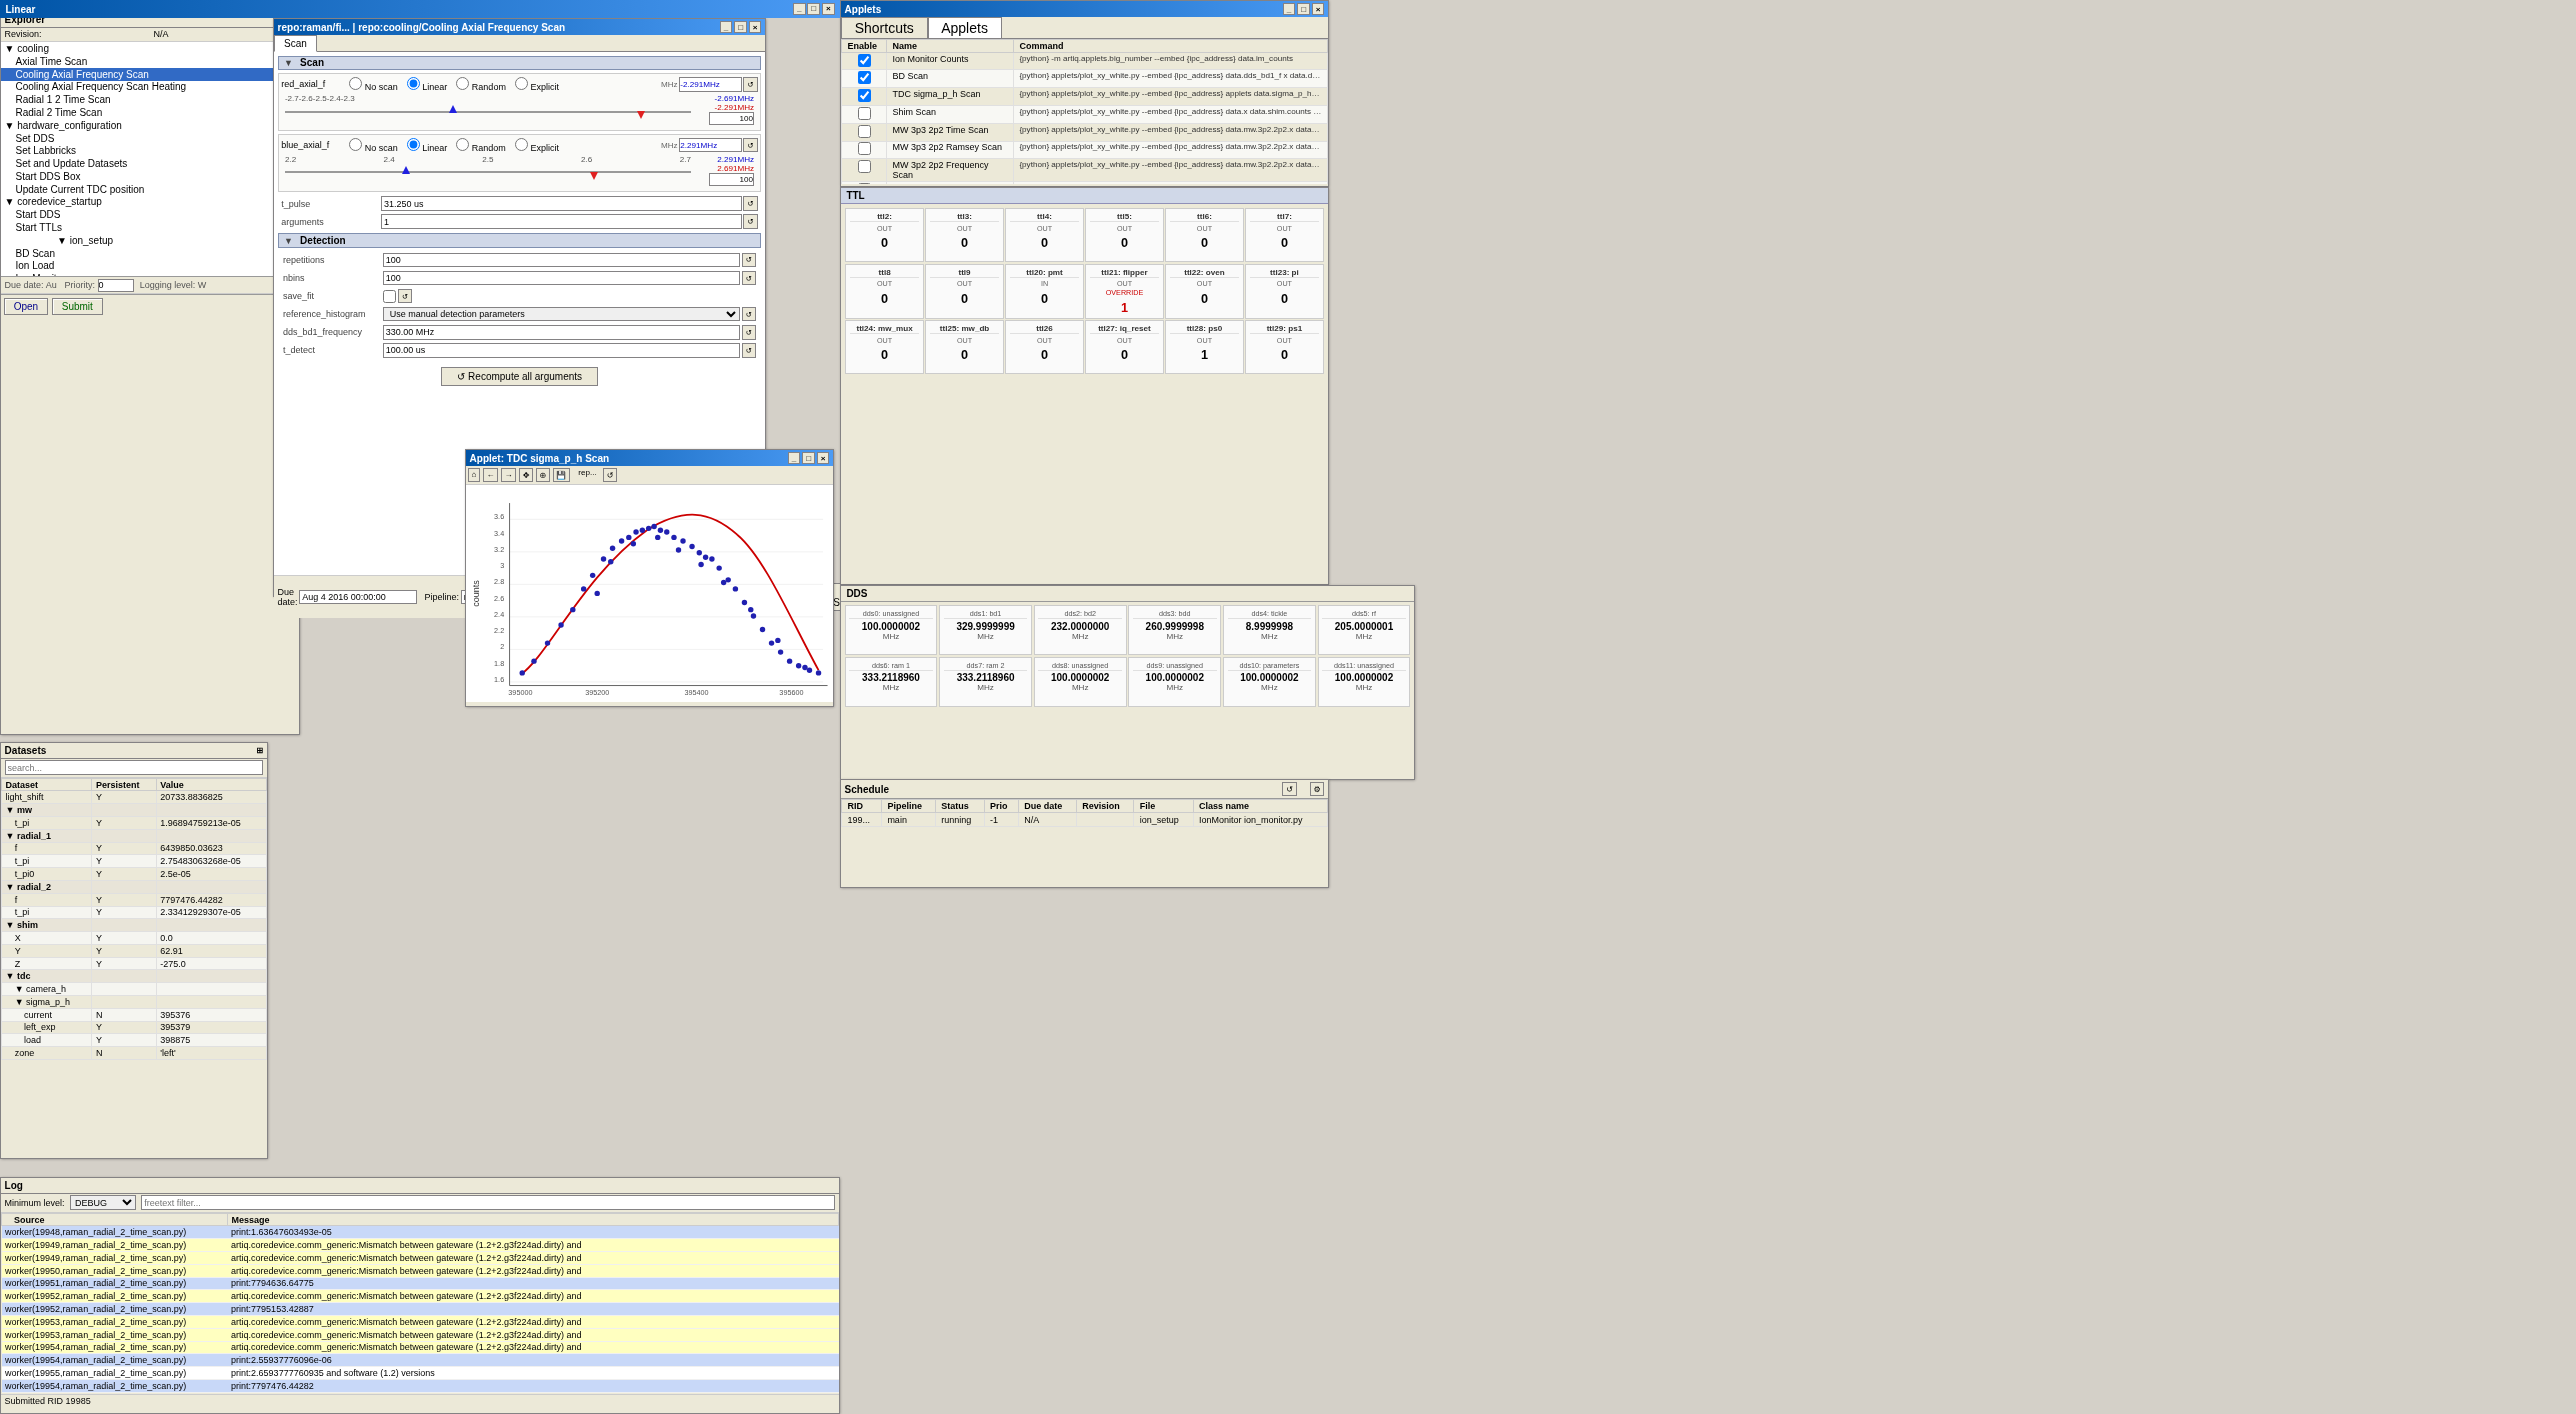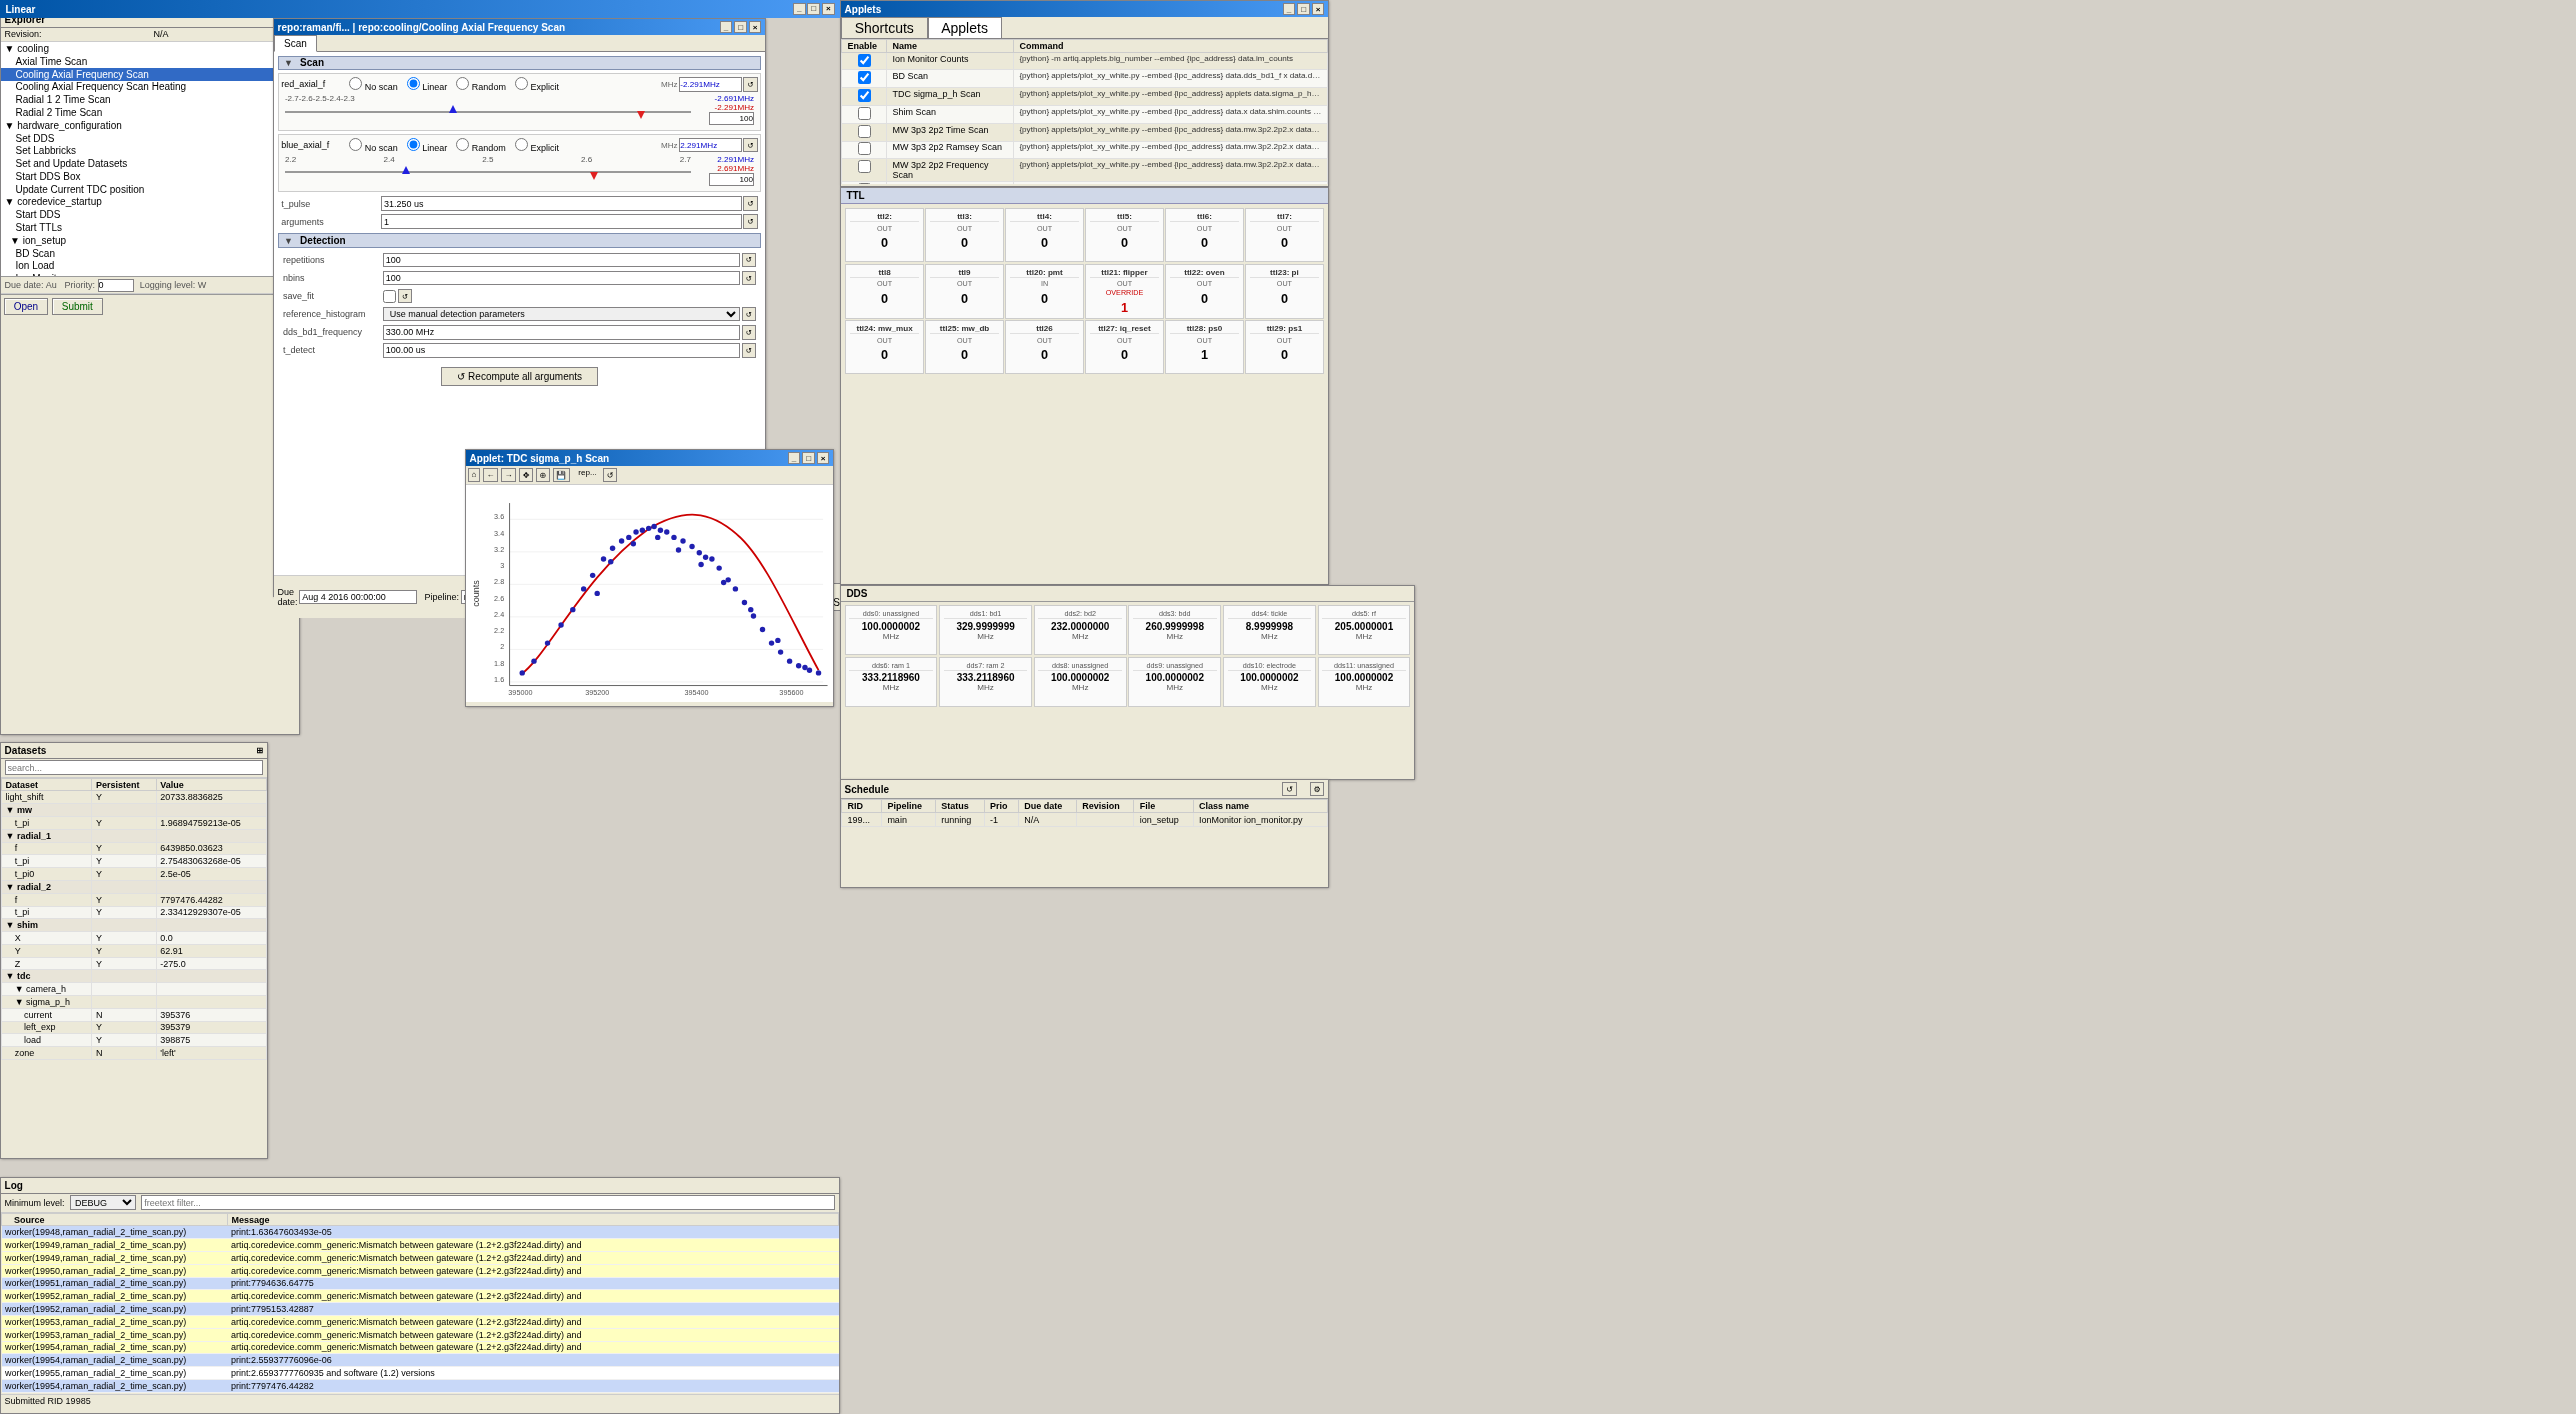--- a/index.html
+++ b/index.html
@@ -418,21 +418,21 @@
       <div class="tree-item" style="padding-left: 14.5px;">Radial 2 Time Scan</div>
       <div class="tree-item" style="padding-left: 3.6px;">▼ hardware_configuration</div>
       <div class="tree-item" style="padding-left: 14.5px;">Set DDS</div>
       <div class="tree-item" style="padding-left: 14.5px;">Set Labbricks</div>
       <div class="tree-item" style="padding-left: 14.5px;">Set and Update Datasets</div>
       <div class="tree-item" style="padding-left: 14.5px;">Start DDS Box</div>
       <div class="tree-item" style="padding-left: 14.5px;">Update Current TDC position</div>
       <div class="tree-item" style="padding-left: 3.6px;">▼ coredevice_startup</div>
       <div class="tree-item" style="padding-left: 14.5px;">Start DDS</div>
       <div class="tree-item" style="padding-left: 14.5px;">Start TTLs</div>
-      <div class="tree-item" style="padding-left: 9px;">▼ ion_setup</div>
+      <div class="tree-item" style="padding-left: 16px; margin-left: 40px;">▼ ion_setup</div>
       <div class="tree-item" style="padding-left: 14.5px;">BD Scan</div>
       <div class="tree-item" style="padding-left: 14.5px;">Ion Load</div>
       <div class="tree-item" style="padding-left: 14.5px;">Ion Monitor</div>
     </div>
   <div style="padding:1.8px 3.6px;font-size:9px;color:#555;border-bottom:0.9px solid #ccc;">
     <span>Due date: </span>
     <span>Au</span>
     <span style="margin-left:5.4px;">Priority: </span>
     <input type="number" value="0" style="width: 36px; height: 12.7px; font-size: 9px; border: 0.9px solid rgb(132, 130, 132);">
     <span style="margin-left:3.6px;">Logging level: W</span>
@@ -1062,21 +1062,21 @@
     <div class="dds-name">dds8: unassigned</div>
     <div class="dds-freq">100.0000002</div>
     <div class="dds-unit">MHz</div>
   </div>
       <div class="dds-cell">
     <div class="dds-name">dds9: unassigned</div>
     <div class="dds-freq">100.0000002</div>
     <div class="dds-unit">MHz</div>
   </div>
       <div class="dds-cell">
-    <div class="dds-name">dds10: electrode</div>
+    <div class="dds-name">dds10: parameters</div>
     <div class="dds-freq">100.0000002</div>
     <div class="dds-unit">MHz</div>
   </div>
       <div class="dds-cell">
     <div class="dds-name">dds11: unassigned</div>
     <div class="dds-freq">100.0000002</div>
     <div class="dds-unit">MHz</div>
   </div>
     </div>
 </div>

